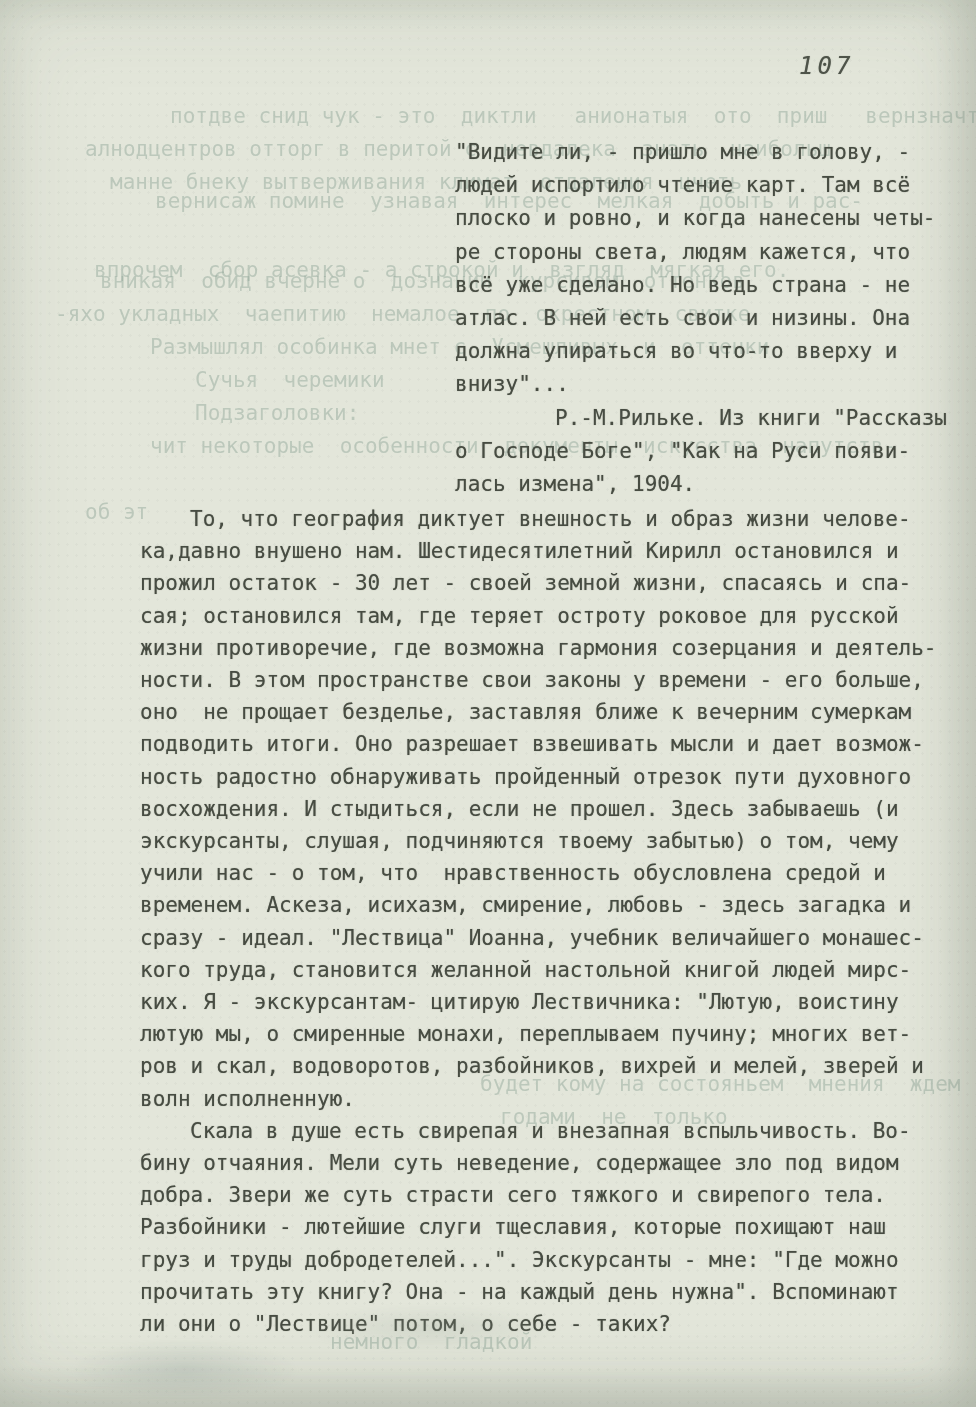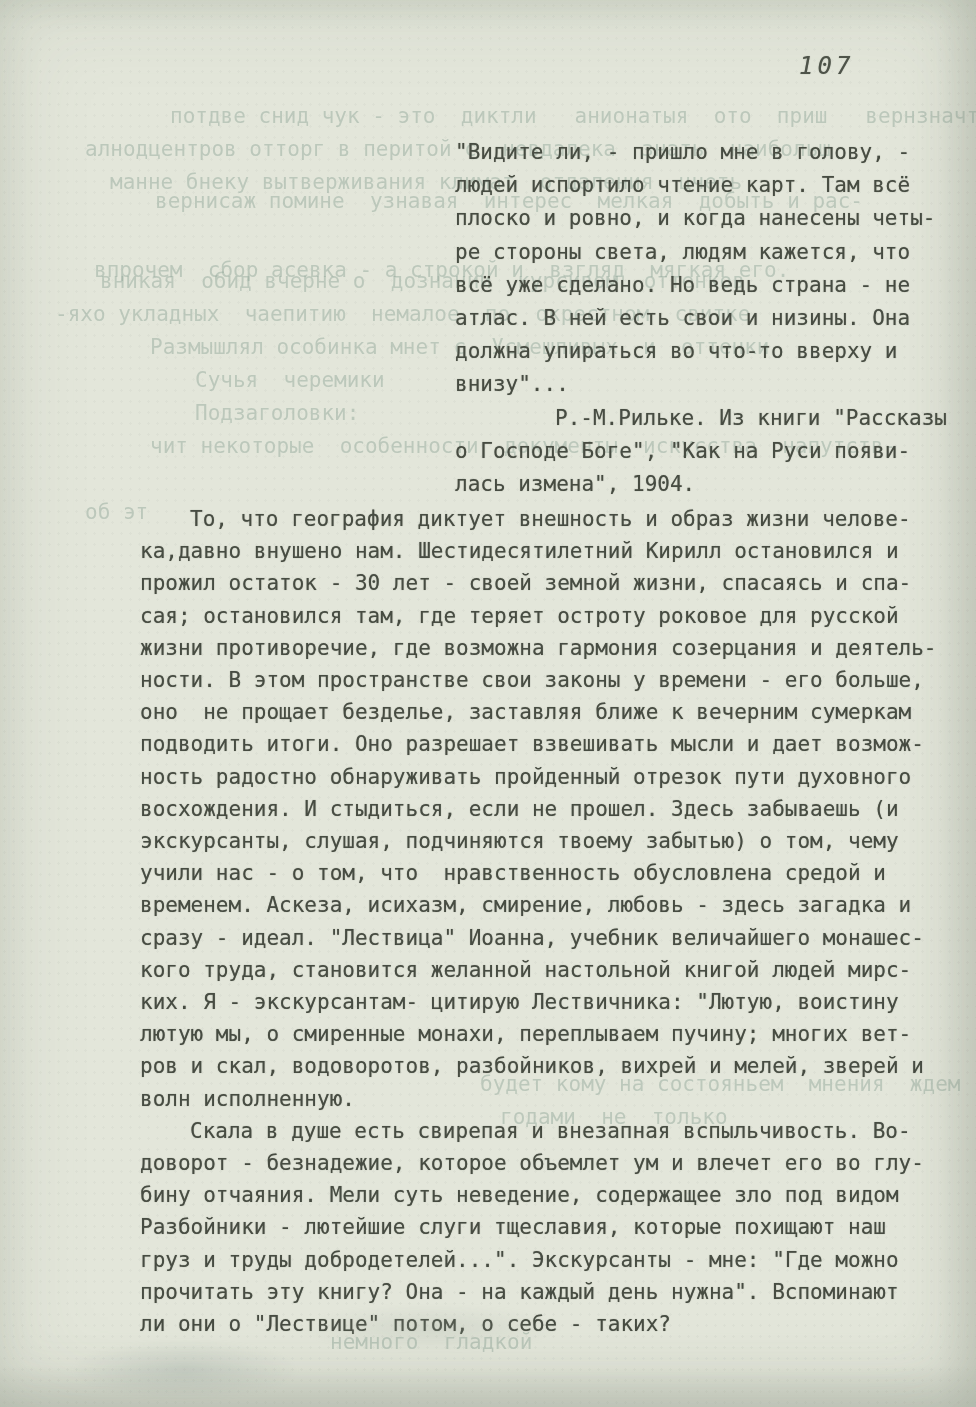--- a/index.html
+++ b/index.html
@@ -144,22 +144,22 @@
       <div class="line">экскурсанты, слушая, подчиняются твоему забытью) о том, чему</div>
       <div class="line">учили нас - о том, что  нравственность обусловлена средой и</div>
       <div class="line">временем. Аскеза, исихазм, смирение, любовь - здесь загадка и</div>
       <div class="line">сразу - идеал. "Лествица" Иоанна, учебник величайшего монашес-</div>
       <div class="line">кого труда, становится желанной настольной книгой людей мирс-</div>
       <div class="line">ких. Я - экскурсантам- цитирую Лествичника: "Лютую, воистину</div>
       <div class="line">лютую мы, о смиренные монахи, переплываем пучину; многих вет-</div>
       <div class="line">ров и скал, водоворотов, разбойников, вихрей и мелей, зверей и</div>
       <div class="line">волн исполненную.</div>
       <div class="line indent">Скала в душе есть свирепая и внезапная вспыльчивость. Во-</div>
-      <div class="line">доворот - безнадежие, которое объемлет ум и влечет его во глу-</div>
       <div class="line">бину отчаяния. Мели суть неведение, содержащее зло под видом</div>
+      <div class="line">добра. Звери же суть страсти сего тяжкого и свирепого тела.</div>
       <div class="line">Разбойники - лютейшие слуги тщеславия, которые похищают наш</div>
       <div class="line">груз и труды добродетелей...". Экскурсанты - мне: "Где можно</div>
       <div class="line">прочитать эту книгу? Она - на каждый день нужна". Вспоминают</div>
       <div class="line">ли они о "Лествице" потом, о себе - таких?</div>
     </div>
 
   <div class="smudge-mid"></div>
   <div class="smudge-bottom-left"></div>
 
 </div>

